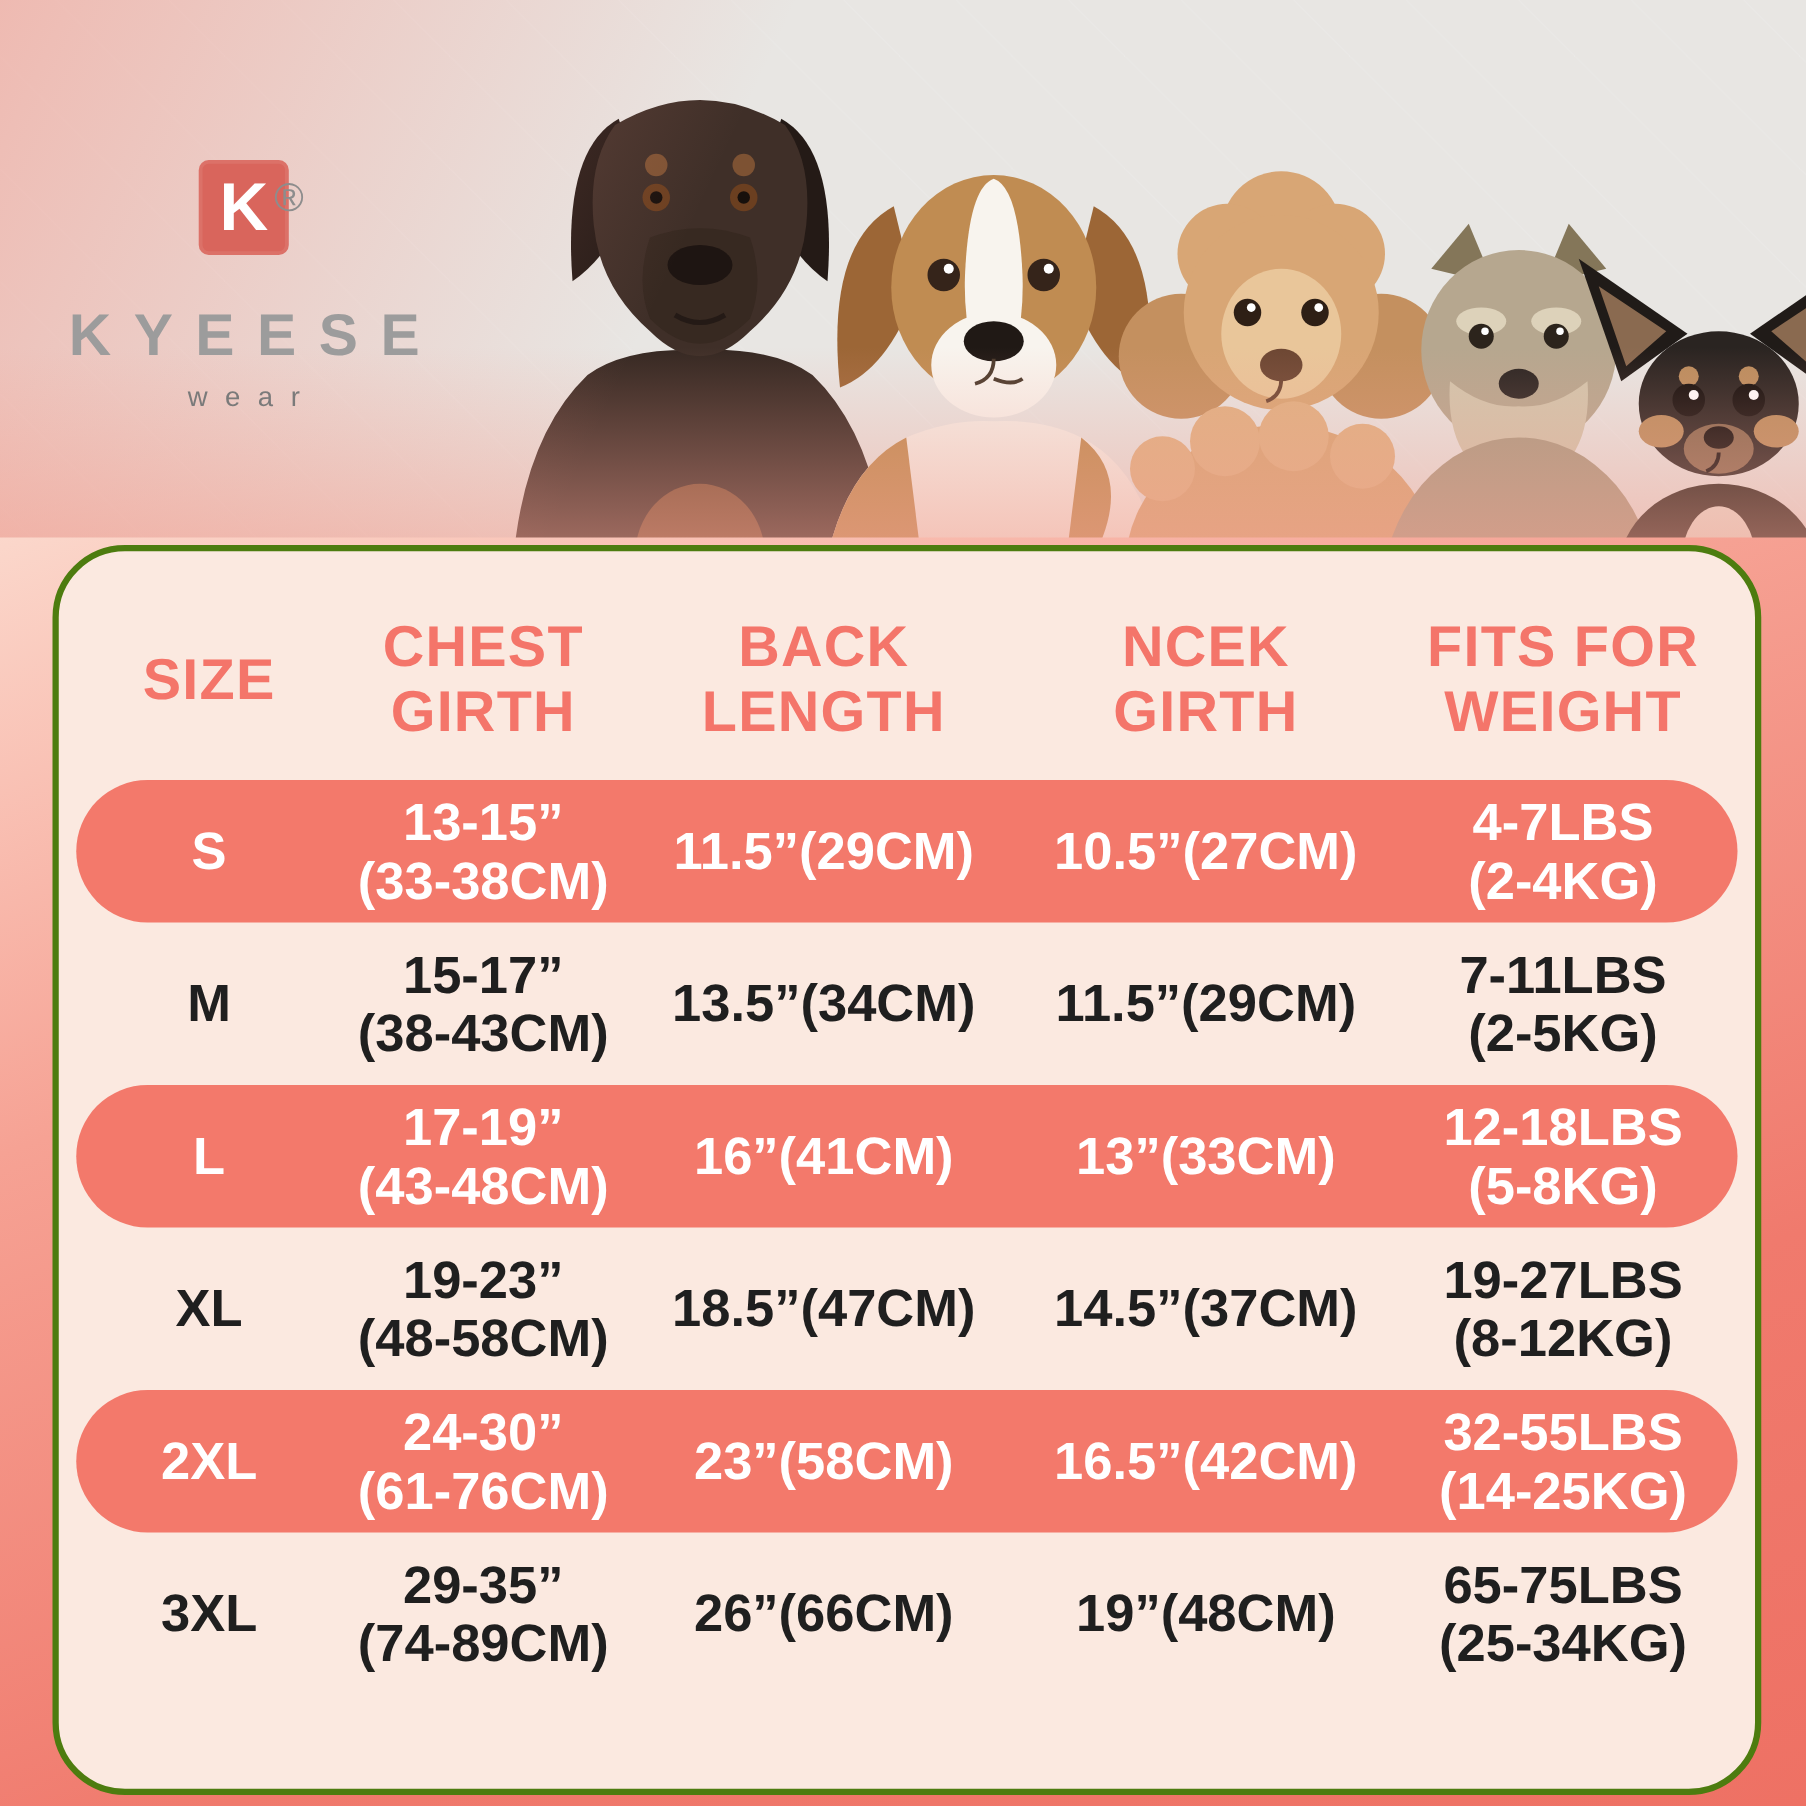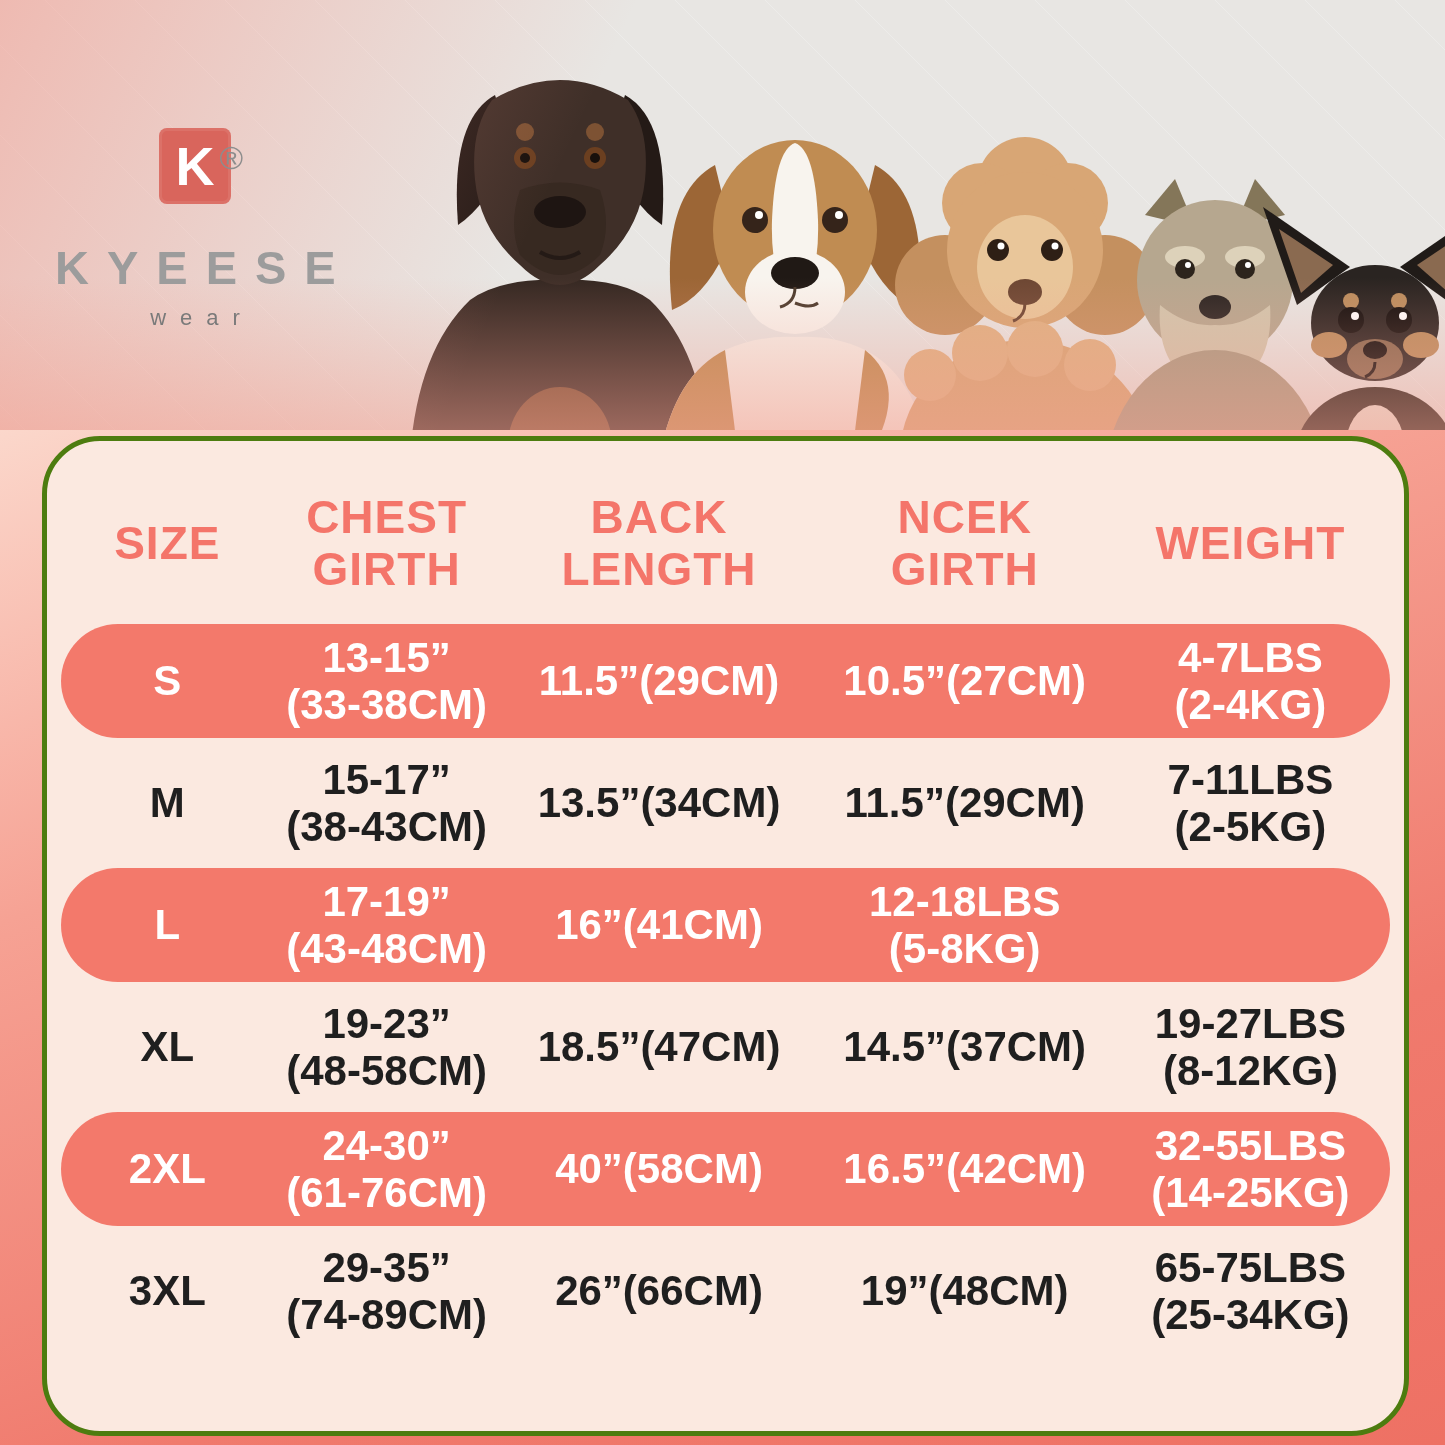--- a/index.html
+++ b/index.html
@@ -178,20 +178,21 @@
       </div>
       <div class="hcell">
         <div>BACK</div>
           <div>LENGTH</div>
       </div>
       <div class="hcell">
         <div>NCEK</div>
           <div>GIRTH</div>
       </div>
       <div class="hcell">
+        <div>FITS FOR</div>
           <div>WEIGHT</div>
       </div>
     </div>
 
     <div class="trow hl">
       <div class="c">S</div>
       <div class="c">
         <div>13-15”</div>
           <div>(33-38CM)</div>
       </div>
@@ -217,20 +218,21 @@
       </div>
     </div>
 
     <div class="trow hl">
       <div class="c">L</div>
       <div class="c">
         <div>17-19”</div>
           <div>(43-48CM)</div>
       </div>
       <div class="c">16”(41CM)</div>
+      <div class="c">13”(33CM)</div>
       <div class="c">
         <div>12-18LBS</div>
           <div>(5-8KG)</div>
       </div>
     </div>
 
     <div class="trow">
       <div class="c">XL</div>
       <div class="c">
         <div>19-23”</div>
@@ -243,21 +245,21 @@
           <div>(8-12KG)</div>
       </div>
     </div>
 
     <div class="trow hl">
       <div class="c">2XL</div>
       <div class="c">
         <div>24-30”</div>
           <div>(61-76CM)</div>
       </div>
-      <div class="c">40”(58CM)</div>
+      <div class="c">23”(58CM)</div>
       <div class="c">16.5”(42CM)</div>
       <div class="c">
         <div>32-55LBS</div>
           <div>(14-25KG)</div>
       </div>
     </div>
 
     <div class="trow">
       <div class="c">3XL</div>
       <div class="c">

